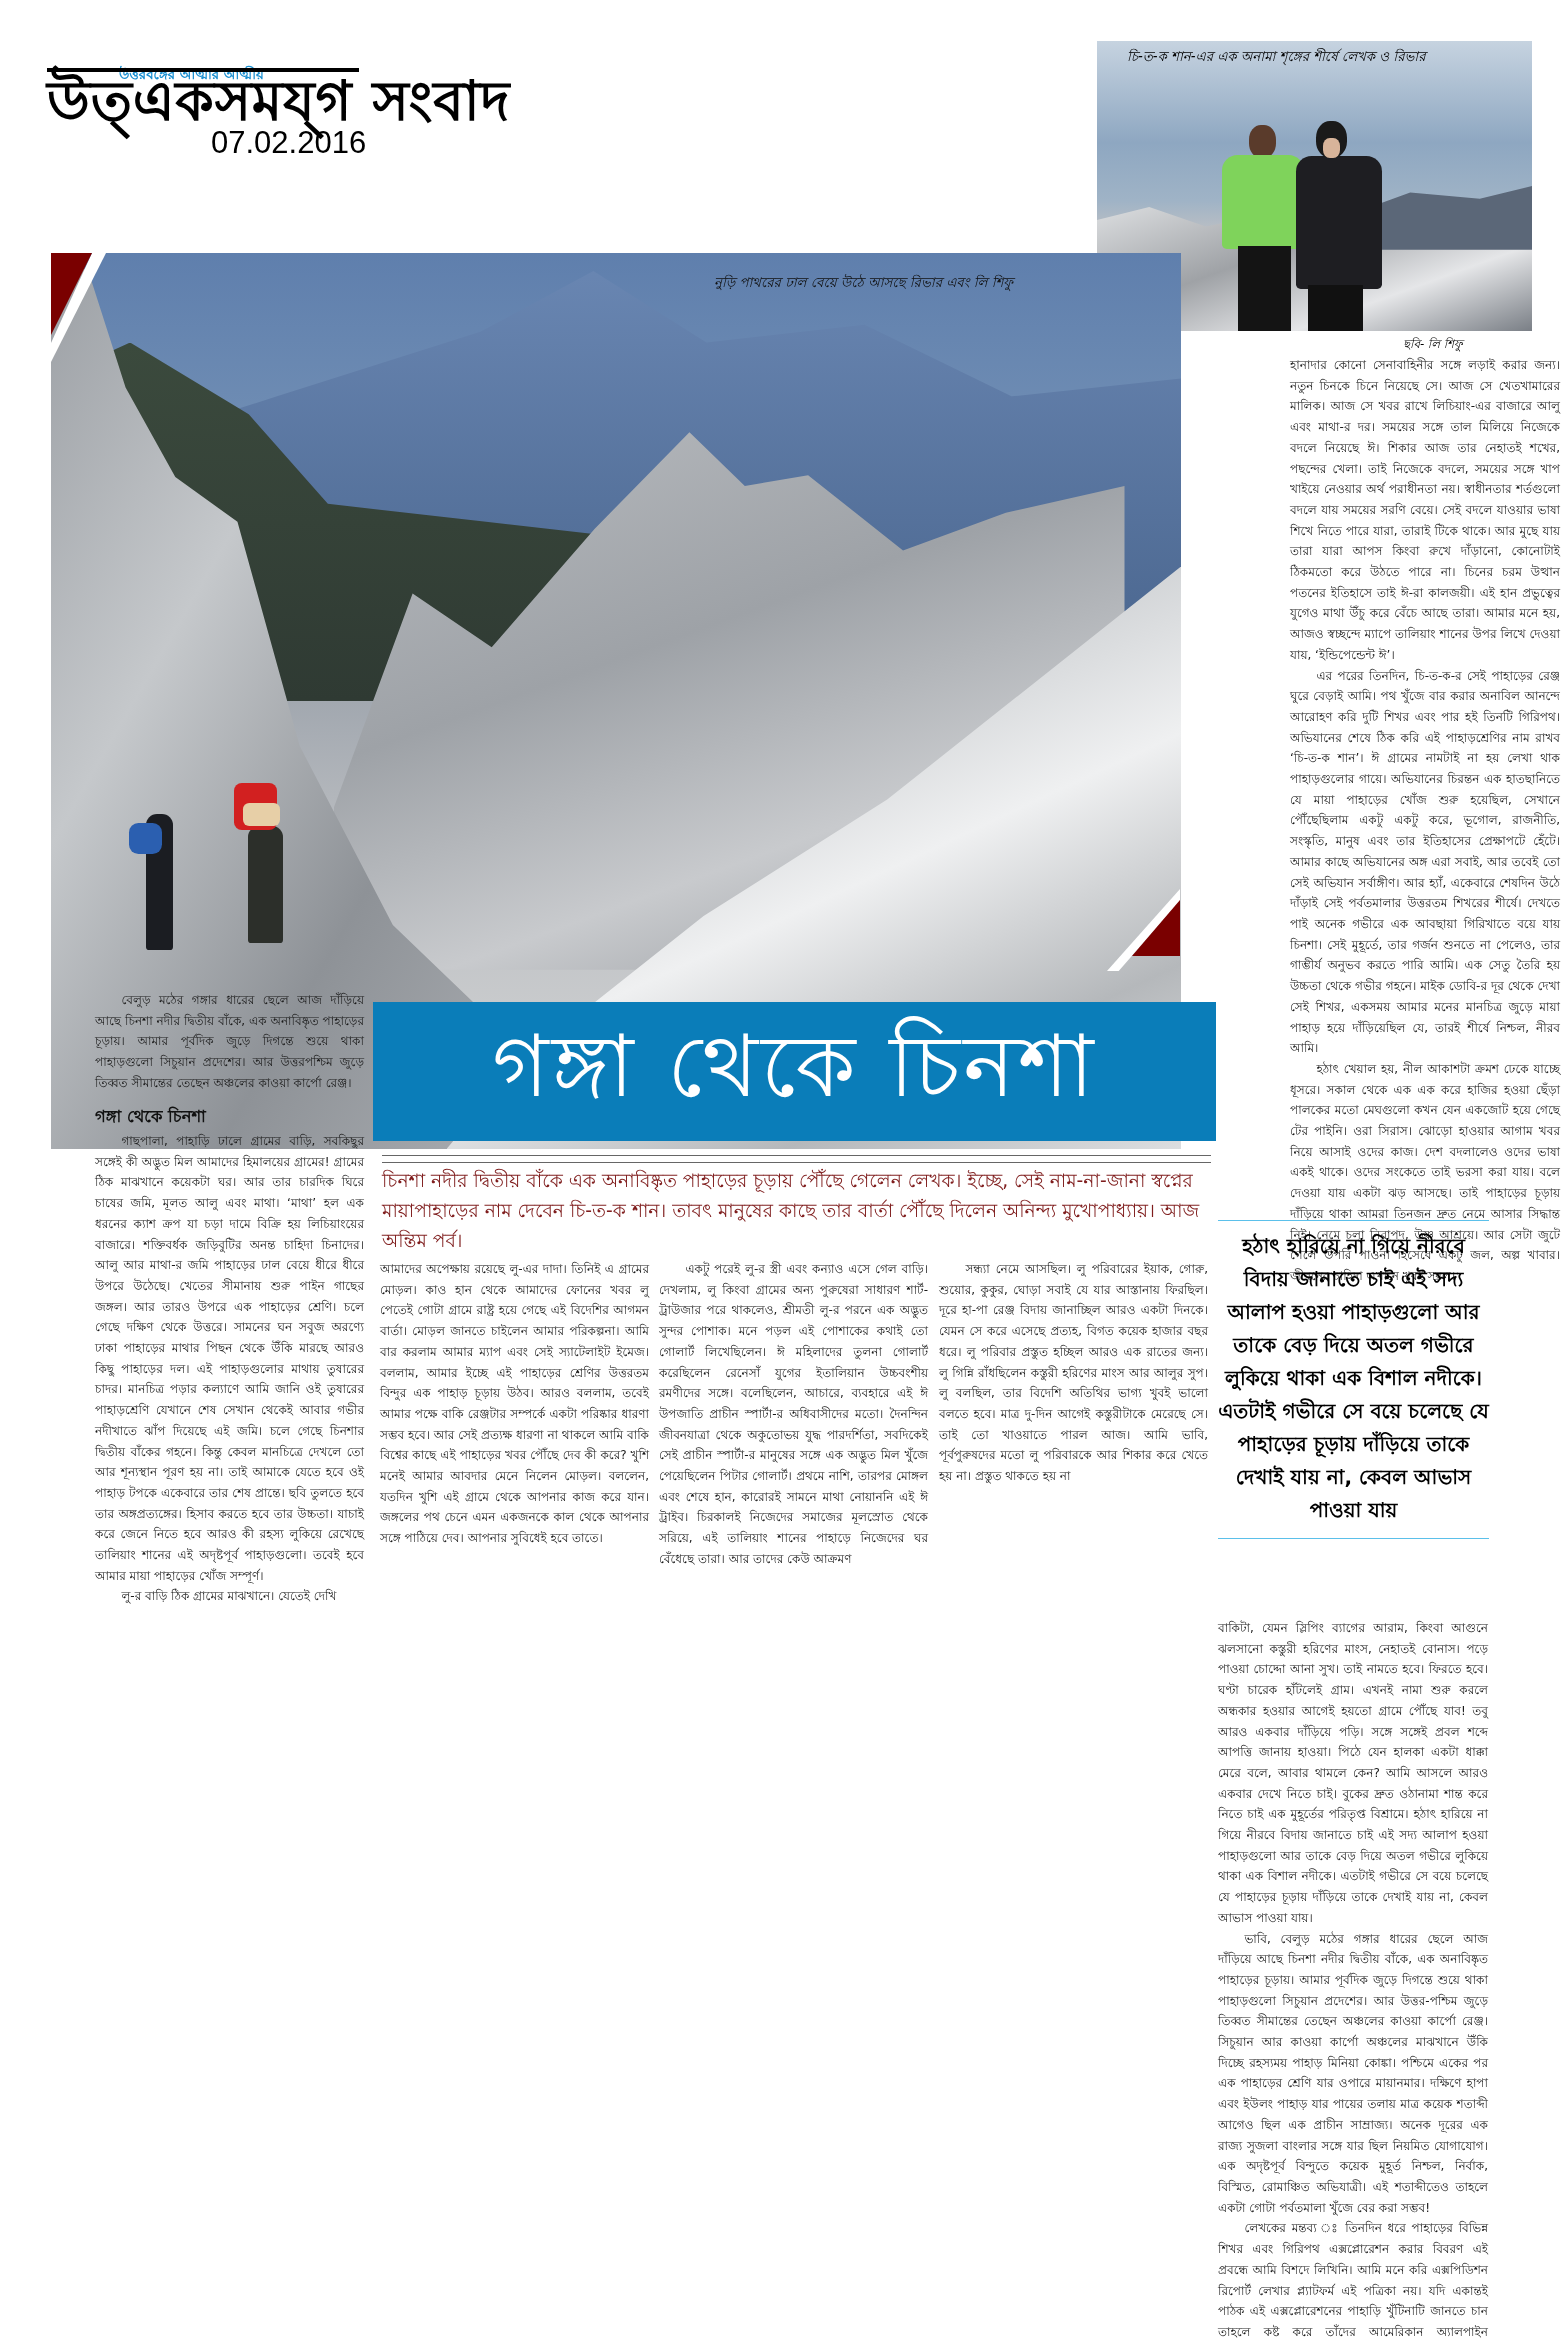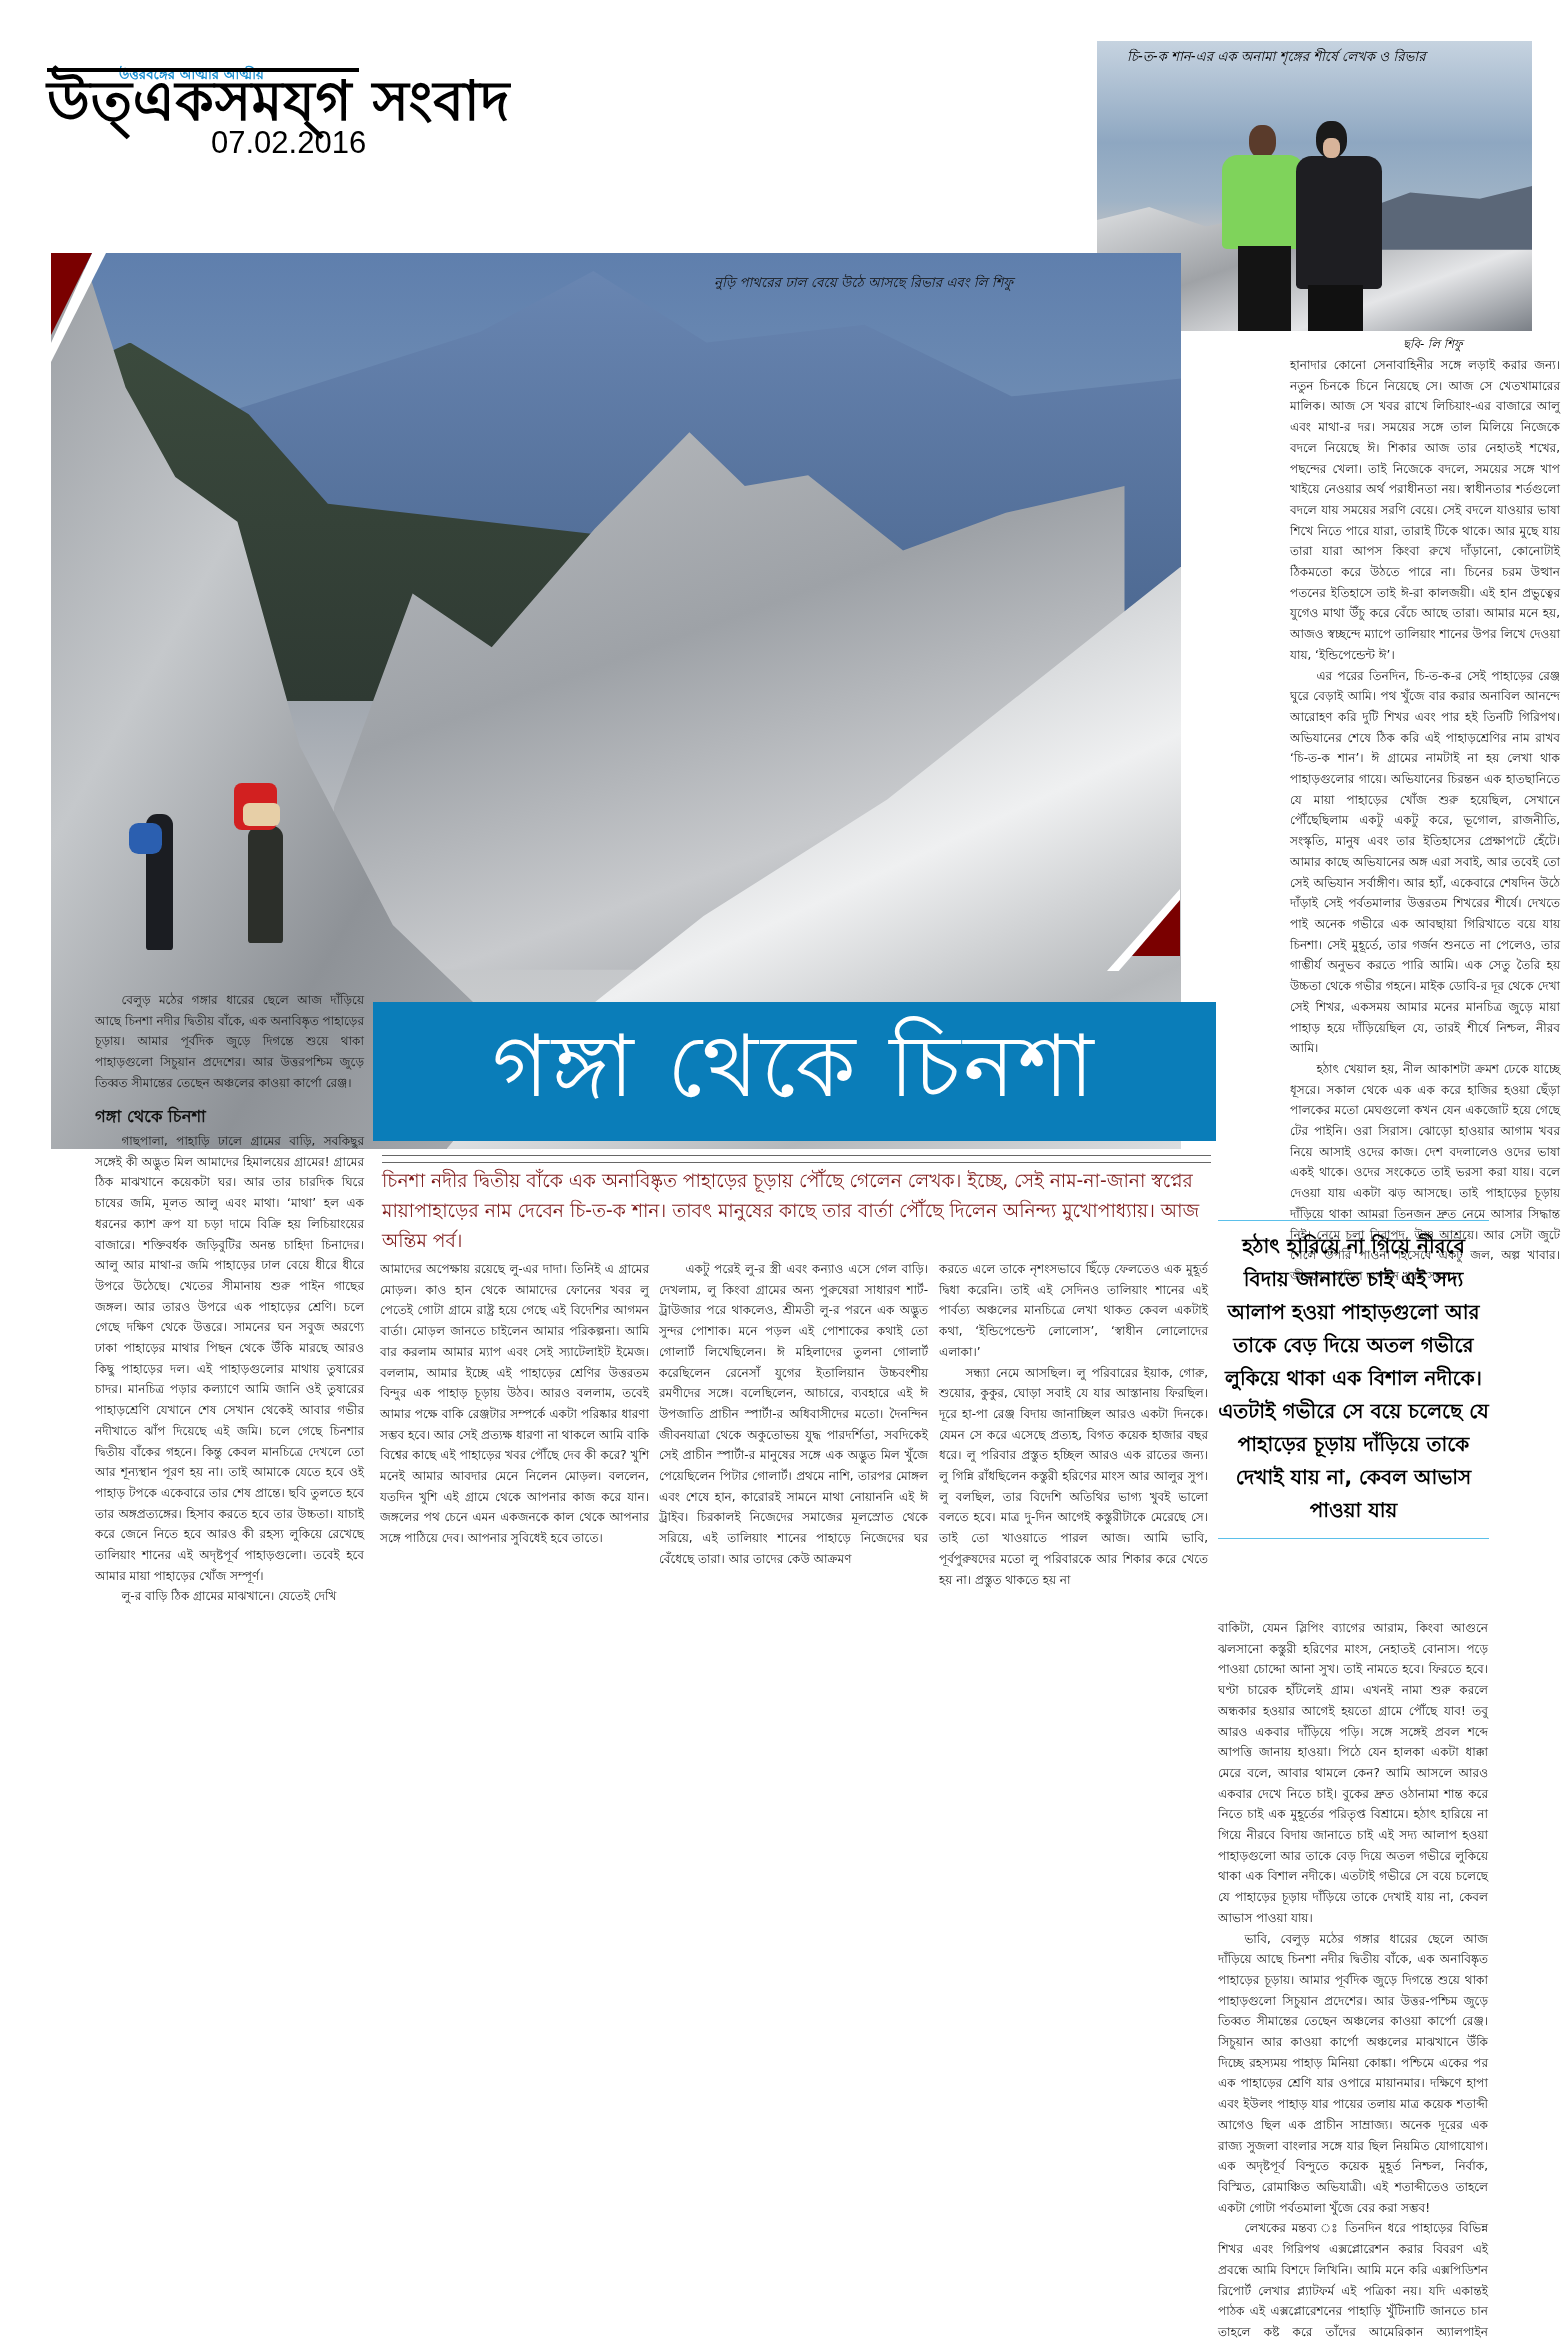--- a/index.html
+++ b/index.html
@@ -137,21 +137,20 @@
   <p>লু-র বাড়ি ঠিক গ্রামের মাঝখানে। যেতেই দেখি</p>
 </div>
 
 <div id="col-a" class="abs col">
   <p class="noindent">আমাদের অপেক্ষায় রয়েছে লু-এর দাদা। তিনিই এ গ্রামের মোড়ল। কাও হান থেকে আমাদের ফোনের খবর লু পেতেই গোটা গ্রামে রাষ্ট্র হয়ে গেছে এই বিদেশির আগমন বার্তা। মোড়ল জানতে চাইলেন আমার পরিকল্পনা। আমি বার করলাম আমার ম্যাপ এবং সেই স্যাটেলাইট ইমেজ। বললাম, আমার ইচ্ছে এই পাহাড়ের শ্রেণির উত্তরতম বিন্দুর এক পাহাড় চূড়ায় উঠব। আরও বললাম, তবেই আমার পক্ষে বাকি রেঞ্জটার সম্পর্কে একটা পরিষ্কার ধারণা সম্ভব হবে। আর সেই প্রত্যক্ষ ধারণা না থাকলে আমি বাকি বিশ্বের কাছে এই পাহাড়ের খবর পৌঁছে দেব কী করে? খুশি মনেই আমার আবদার মেনে নিলেন মোড়ল। বললেন, যতদিন খুশি এই গ্রামে থেকে আপনার কাজ করে যান। জঙ্গলের পথ চেনে এমন একজনকে কাল থেকে আপনার সঙ্গে পাঠিয়ে দেব। আপনার সুবিধেই হবে তাতে।</p>
 </div>
 <div id="col-b" class="abs col">
   <p>একটু পরেই লু-র স্ত্রী এবং কন্যাও এসে গেল বাড়ি। দেখলাম, লু কিংবা গ্রামের অন্য পুরুষেরা সাধারণ শার্ট-ট্রাউজার পরে থাকলেও, শ্রীমতী লু-র পরনে এক অদ্ভুত সুন্দর পোশাক। মনে পড়ল এই পোশাকের কথাই তো গোলার্ট লিখেছিলেন। ঈ মহিলাদের তুলনা গোলার্ট করেছিলেন রেনেসাঁ যুগের ইতালিয়ান উচ্চবংশীয় রমণীদের সঙ্গে। বলেছিলেন, আচারে, ব্যবহারে এই ঈ উপজাতি প্রাচীন স্পার্টা-র অধিবাসীদের মতো। দৈনন্দিন জীবনযাত্রা থেকে অকুতোভয় যুদ্ধ পারদর্শিতা, সবদিকেই সেই প্রাচীন স্পার্টা-র মানুষের সঙ্গে এক অদ্ভুত মিল খুঁজে পেয়েছিলেন পিটার গোলার্ট। প্রথমে নাশি, তারপর মোঙ্গল এবং শেষে হান, কারোরই সামনে মাথা নোয়াননি এই ঈ ট্রাইব। চিরকালই নিজেদের সমাজের মূলস্রোত থেকে সরিয়ে, এই তালিয়াং শানের পাহাড়ে নিজেদের ঘর বেঁধেছে তারা। আর তাদের কেউ আক্রমণ</p>
 </div>
 <div id="col-c" class="abs col">
-  <p class="noindent">করতে এলে তাকে নৃশংসভাবে ছিঁড়ে ফেলতেও এক মুহূর্ত দ্বিধা করেনি। তাই এই সেদিনও তালিয়াং শানের এই পার্বত্য অঞ্চলের মানচিত্রে লেখা থাকত কেবল একটাই কথা, ‘ইন্ডিপেন্ডেন্ট লোলোস’, ‘স্বাধীন লোলোদের এলাকা।’</p>
   <p>সন্ধ্যা নেমে আসছিল। লু পরিবারের ইয়াক, গোরু, শুয়োর, কুকুর, ঘোড়া সবাই যে যার আস্তানায় ফিরছিল। দূরে হা-পা রেঞ্জ বিদায় জানাচ্ছিল আরও একটা দিনকে। যেমন সে করে এসেছে প্রত্যহ, বিগত কয়েক হাজার বছর ধরে। লু পরিবার প্রস্তুত হচ্ছিল আরও এক রাতের জন্য। লু গিন্নি রাঁধছিলেন কস্তুরী হরিণের মাংস আর আলুর সুপ। লু বলছিল, তার বিদেশি অতিথির ভাগ্য খুবই ভালো বলতে হবে। মাত্র দু-দিন আগেই কস্তুরীটাকে মেরেছে সে। তাই তো খাওয়াতে পারল আজ। আমি ভাবি, পূর্বপুরুষদের মতো লু পরিবারকে আর শিকার করে খেতে হয় না। প্রস্তুত থাকতে হয় না</p>
 </div>
 
 <div id="col-right-top" class="abs col">
   <p class="noindent">হানাদার কোনো সেনাবাহিনীর সঙ্গে লড়াই করার জন্য। নতুন চিনকে চিনে নিয়েছে সে। আজ সে খেতখামারের মালিক। আজ সে খবর রাখে লিচিয়াং-এর বাজারে আলু এবং মাথা-র দর। সময়ের সঙ্গে তাল মিলিয়ে নিজেকে বদলে নিয়েছে ঈ। শিকার আজ তার নেহাতই শখের, পছন্দের খেলা। তাই নিজেকে বদলে, সময়ের সঙ্গে খাপ খাইয়ে নেওয়ার অর্থ পরাধীনতা নয়। স্বাধীনতার শর্তগুলো বদলে যায় সময়ের সরণি বেয়ে। সেই বদলে যাওয়ার ভাষা শিখে নিতে পারে যারা, তারাই টিকে থাকে। আর মুছে যায় তারা যারা আপস কিংবা রুখে দাঁড়ানো, কোনোটাই ঠিকমতো করে উঠতে পারে না। চিনের চরম উত্থান পতনের ইতিহাসে তাই ঈ-রা কালজয়ী। এই হান প্রভুত্বের যুগেও মাথা উঁচু করে বেঁচে আছে তারা। আমার মনে হয়, আজও স্বচ্ছন্দে ম্যাপে তালিয়াং শানের উপর লিখে দেওয়া যায়, ‘ইন্ডিপেন্ডেন্ট ঈ’।</p>
   <p>এর পরের তিনদিন, চি-ত-ক-র সেই পাহাড়ের রেঞ্জ ঘুরে বেড়াই আমি। পথ খুঁজে বার করার অনাবিল আনন্দে আরোহণ করি দুটি শিখর এবং পার হই তিনটি গিরিপথ। অভিযানের শেষে ঠিক করি এই পাহাড়শ্রেণির নাম রাখব ‘চি-ত-ক শান’। ঈ গ্রামের নামটাই না হয় লেখা থাক পাহাড়গুলোর গায়ে। অভিযানের চিরন্তন এক হাতছানিতে যে মায়া পাহাড়ের খোঁজ শুরু হয়েছিল, সেখানে পৌঁছেছিলাম একটু একটু করে, ভূগোল, রাজনীতি, সংস্কৃতি, মানুষ এবং তার ইতিহাসের প্রেক্ষাপটে হেঁটে। আমার কাছে অভিযানের অঙ্গ এরা সবাই, আর তবেই তো সেই অভিযান সর্বাঙ্গীণ। আর হ্যাঁ, একেবারে শেষদিন উঠে দাঁড়াই সেই পর্বতমালার উত্তরতম শিখরের শীর্ষে। দেখতে পাই অনেক গভীরে এক আবছায়া গিরিখাতে বয়ে যায় চিনশা। সেই মুহূর্তে, তার গর্জন শুনতে না পেলেও, তার গাম্ভীর্য অনুভব করতে পারি আমি। এক সেতু তৈরি হয় উচ্চতা থেকে গভীর গহনে। মাইক ডোবি-র দূর থেকে দেখা সেই শিখর, একসময় আমার মনের মানচিত্র জুড়ে মায়া পাহাড় হয়ে দাঁড়িয়েছিল যে, তারই শীর্ষে নিশ্চল, নীরব আমি।</p>
   <p>হঠাৎ খেয়াল হয়, নীল আকাশটা ক্রমশ ঢেকে যাচ্ছে ধূসরে। সকাল থেকে এক এক করে হাজির হওয়া ছেঁড়া পালকের মতো মেঘগুলো কখন যেন একজোট হয়ে গেছে টের পাইনি। ওরা সিরাস। ঝোড়ো হাওয়ার আগাম খবর নিয়ে আসাই ওদের কাজ। দেশ বদলালেও ওদের ভাষা একই থাকে। ওদের সংকেতে তাই ভরসা করা যায়। বলে দেওয়া যায় একটা ঝড় আসছে। তাই পাহাড়ের চূড়ায় দাঁড়িয়ে থাকা আমরা তিনজন দ্রুত নেমে আসার সিদ্ধান্ত নিই। নেমে চলা নিরাপদ, উষ্ণ আশ্রয়ে। আর সেটা জুটে গেলে উপরি পাওনা হিসেবে একটু জল, অল্প খাবার। জীবনের চাহিদা এখানে খুবই সরল।</p>
 </div>
 
 <div id="pull-quote" class="abs">হঠাৎ হারিয়ে না গিয়ে নীরবে বিদায় জানাতে চাই এই সদ্য আলাপ হওয়া পাহাড়গুলো আর তাকে বেড় দিয়ে অতল গভীরে লুকিয়ে থাকা এক বিশাল নদীকে। এতটাই গভীরে সে বয়ে চলেছে যে পাহাড়ের চূড়ায় দাঁড়িয়ে তাকে দেখাই যায় না, কেবল আভাস পাওয়া যায়</div>

